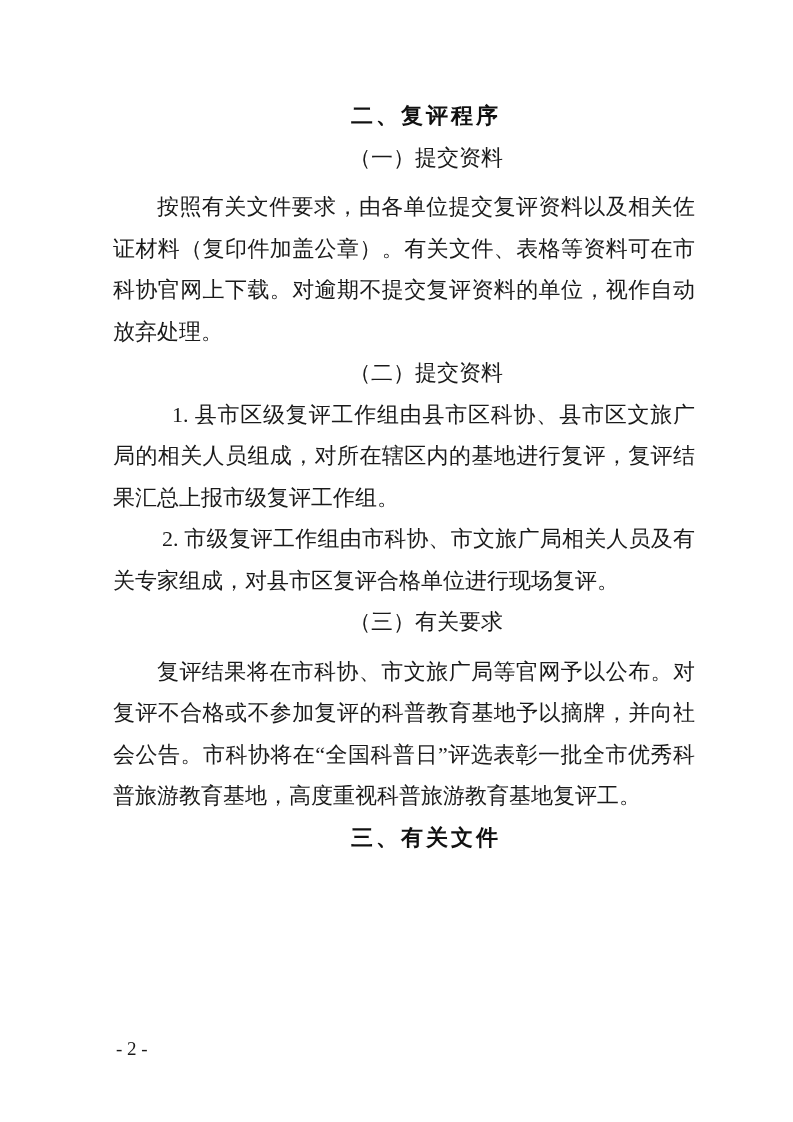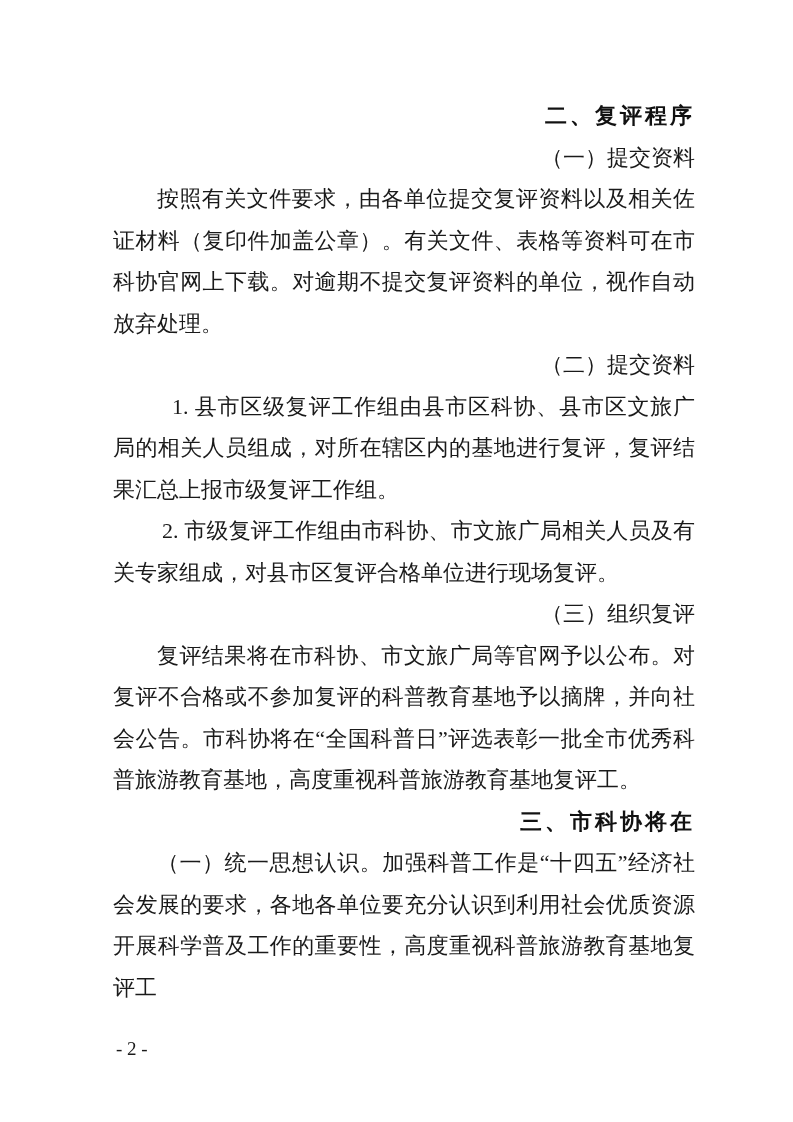--- a/index.html
+++ b/index.html
@@ -29,28 +29,29 @@
   .content p {
     margin: 0;
     padding: 0;
   }
   p.heading {
     font-family: "Liberation Sans", "DejaVu Sans", sans-serif;
     font-weight: bold;
     letter-spacing: 3px;
     color: #111111;
     text-indent: 44px;
-    text-align: right;
+    text-align: center;
   }
   p.subheading {
     text-indent: 44px;
-    text-align: right;
+    text-align: center;
   }
   p.para {
     text-indent: 44px;
+    margin-top: 8px;
   }
   p.item-1 {
     text-indent: 59px;
   }
   p.item-2 {
     text-indent: 49px;
   }
   .page-number {
     position: absolute;
     left: 116px;
@@ -65,19 +66,18 @@
 <body>
 
 <div class="page">
   <div class="content">
     <p class="heading">二、复评程序</p>
     <p class="subheading">（一）提交资料</p>
     <p class="para">按照有关文件要求，由各单位提交复评资料以及相关佐证材料（复印件加盖公章）。有关文件、表格等资料可在市科协官网上下载。对逾期不提交复评资料的单位，视作自动放弃处理。</p>
     <p class="subheading">（二）提交资料</p>
     <p class="item-1">1. 县市区级复评工作组由县市区科协、县市区文旅广局的相关人员组成，对所在辖区内的基地进行复评，复评结果汇总上报市级复评工作组。</p>
     <p class="item-2">2. 市级复评工作组由市科协、市文旅广局相关人员及有关专家组成，对县市区复评合格单位进行现场复评。</p>
-    <p class="subheading">（三）组织复评</p>
+    <p class="subheading">（三）有关要求</p>
     <p class="para">复评结果将在市科协、市文旅广局等官网予以公布。对复评不合格或不参加复评的科普教育基地予以摘牌，并向社会公告。市科协将在“全国科普日”评选表彰一批全市优秀科普旅游教育基地，高度重视科普旅游教育基地复评工。</p>
-    <p class="heading">三、市科协将在</p>
-    <p class="para">（一）统一思想认识。加强科普工作是“十四五”经济社会发展的要求，各地各单位要充分认识到利用社会优质资源开展科学普及工作的重要性，高度重视科普旅游教育基地复评工</p>
+    <p class="heading">三、有关文件</p>
   </div>
   <div class="page-number">- 2 -</div>
 </div>
 
 </body></html>

